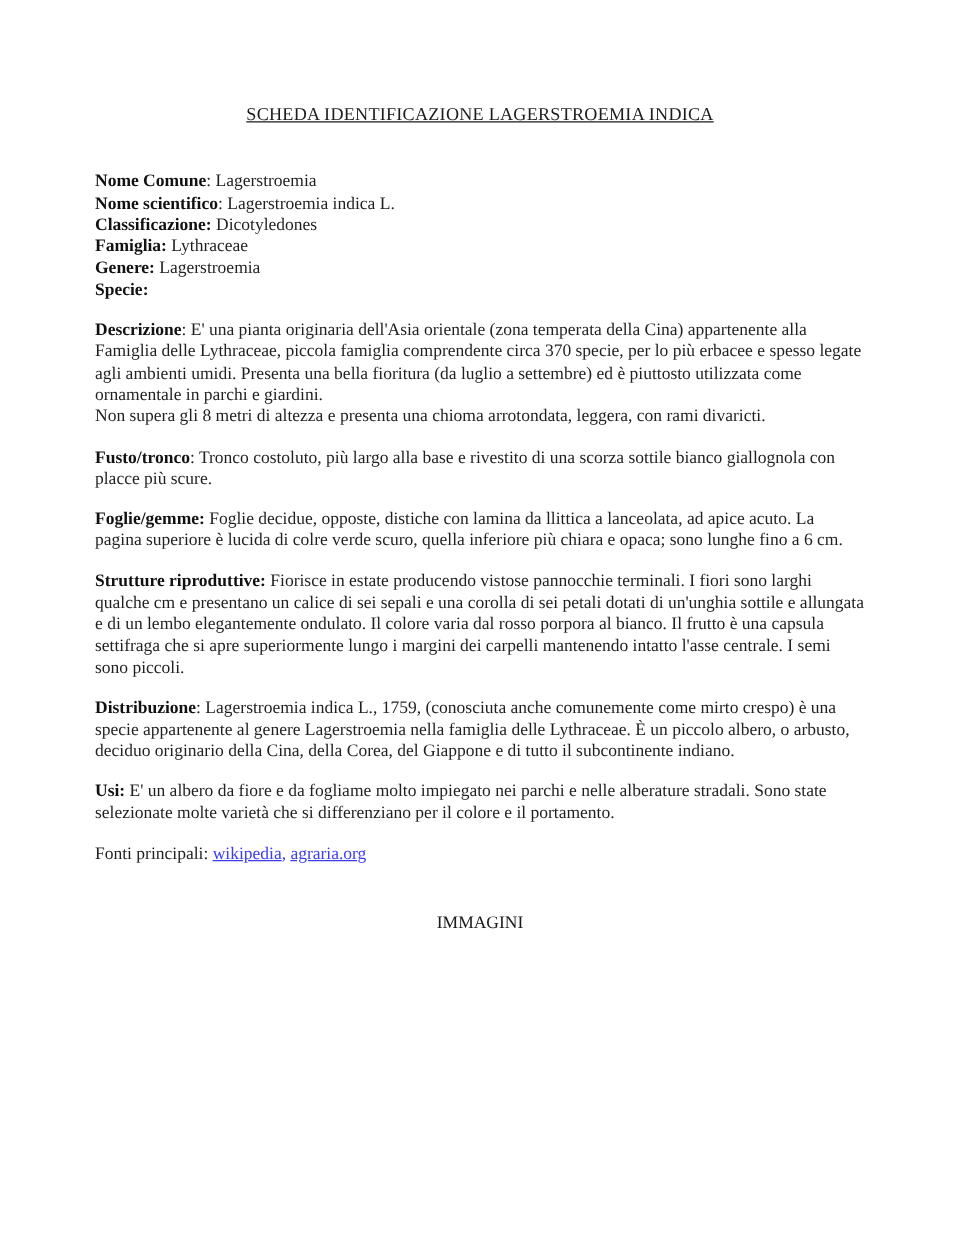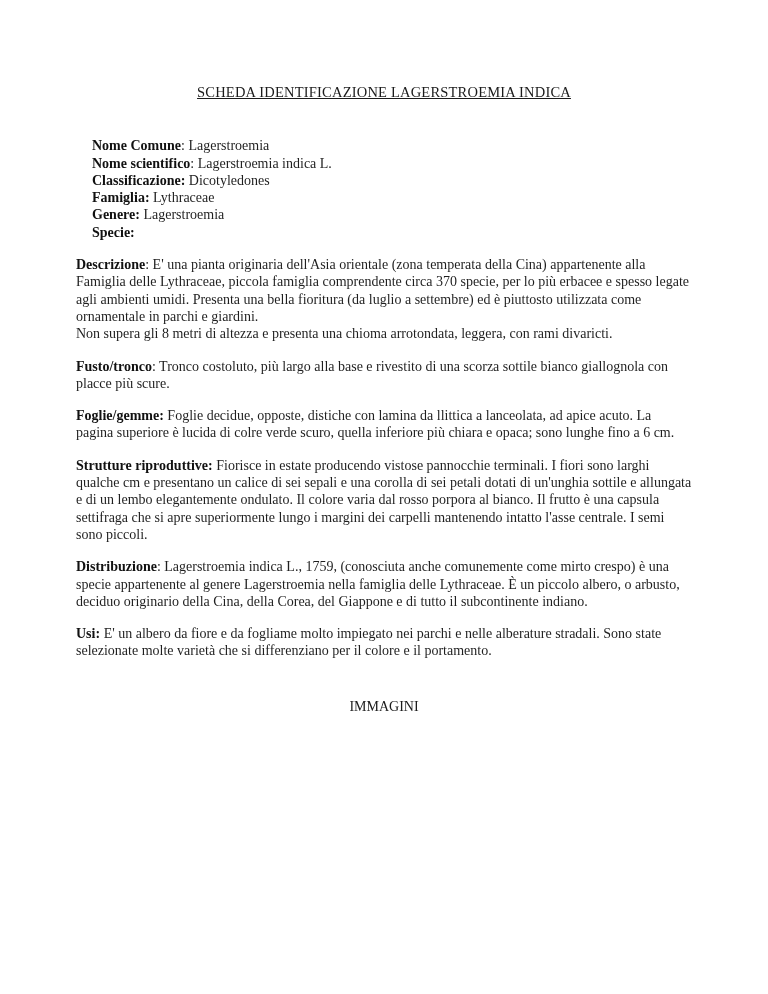--- a/index.html
+++ b/index.html
@@ -23,21 +23,21 @@
   .doc-title {
     text-align: center;
     font-size: 14.5px;
     font-weight: 400;
     color: #1b1b1b;
     text-decoration: underline;
     margin: 0 0 36px 0;
     letter-spacing: 0.2px;
   }
   .fields {
-    margin: 0 0 15px 16px;
+    margin: 0 0 15px 0;
   }
   .field-row strong,
   .para strong {
     font-weight: 700;
     color: #111111;
   }
   .para {
     margin: 0 0 15px 0;
     font-family: Liberation Serif, serif;
   }
@@ -109,16 +109,19 @@
   </p>
 
   <p class="para">
     <strong>Distribuzione</strong><span class="ptext">: Lagerstroemia indica L., 1759, (conosciuta anche comunemente come mirto crespo) è una specie appartenente al genere Lagerstroemia nella famiglia delle Lythraceae. È un piccolo albero, o arbusto, deciduo originario della Cina, della Corea, del Giappone e di tutto il subcontinente indiano.</span>
   </p>
 
   <p class="para">
     <strong>Usi:</strong><span class="ptext"> E' un albero da fiore e da fogliame molto impiegato nei parchi e nelle alberature stradali. Sono state selezionate molte varietà che si differenziano per il colore e il portamento.</span>
   </p>
 
+  <p class="sources-line">
+    <span>Fonti principali: </span><a class="doc-link" href="#">wikipedia</a><span class="link-sep">, </span><a class="doc-link" href="#">agraria.org</a>
+  </p>
 
   <div class="images-heading">IMMAGINI</div>
 
 </div>
 
 </body></html>

